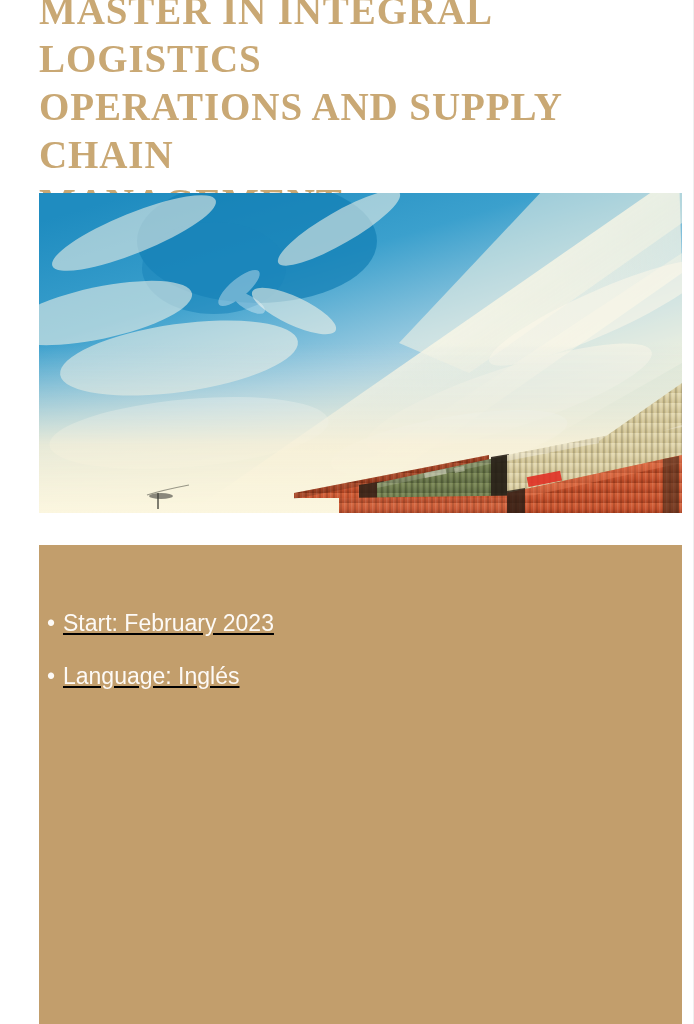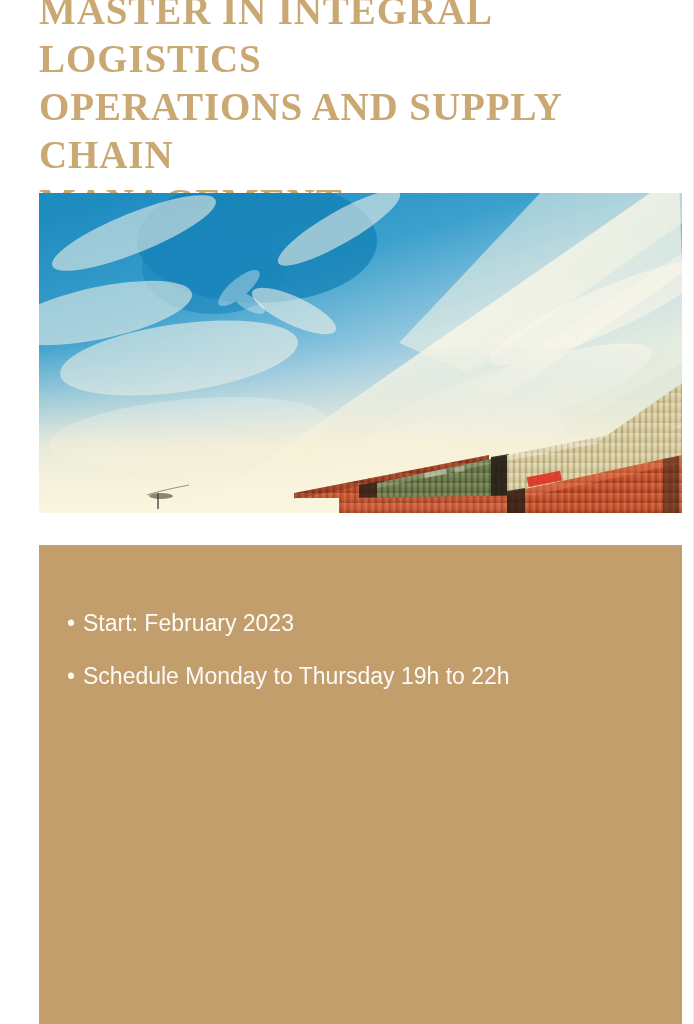--- a/index.html
+++ b/index.html
@@ -67,21 +67,22 @@
     top: 545px;
     width: 643px;
     height: 479px;
     background: #c29e6c;
     box-sizing: border-box;
     padding: 52px 0 0 0;
   }
   .info-list {
     list-style: none;
     margin: 0;
-    padding: 0 0 0 28px;
+    padding: 0 0 0 8px;
+    text-decoration: underline;
   }
   .info-list li {
     color: #fdfaf6;
     font-family: "Liberation Sans", sans-serif;
     font-size: 23px;
     line-height: 53px;
     font-weight: 400;
     white-space: nowrap;
   }
   .info-list li .dot {
@@ -232,21 +233,21 @@
 
       <rect x="118" y="300" width="2" height="16" fill="#4a4a42" opacity="0.7"></rect>
       <path d="M108 302 Q124 297 150 292" stroke="#4a4a42" stroke-width="1.2" fill="none" opacity="0.55"></path>
       <ellipse cx="122" cy="303" rx="12" ry="3" fill="#3e3e38" opacity="0.6"></ellipse>
     </svg>
   </div>
 
   <div class="info-panel">
     <ul class="info-list">
       <li><span class="dot">•</span><span>Start: February 2023</span></li>
-      <li><span class="dot">•</span><span>Schedule Monday to Thursday 19h to 22h</span></li>
+      <li><span class="dot">•</span><span>Language: Inglés</span></li>
     </ul>
   </div>
 
   <div class="scrollbar-track">
     <div class="scrollbar-thumb"></div>
   </div>
 
 </div>
 
 </body></html>

